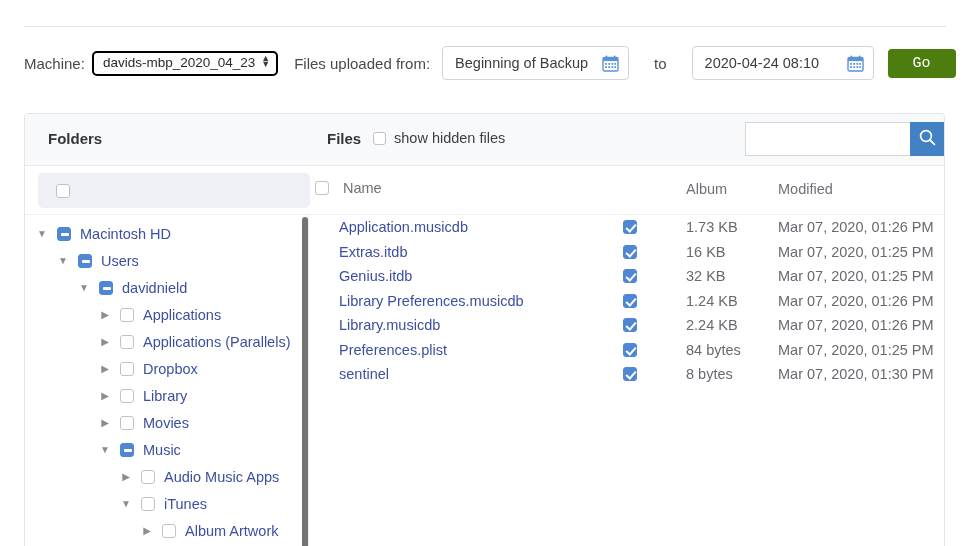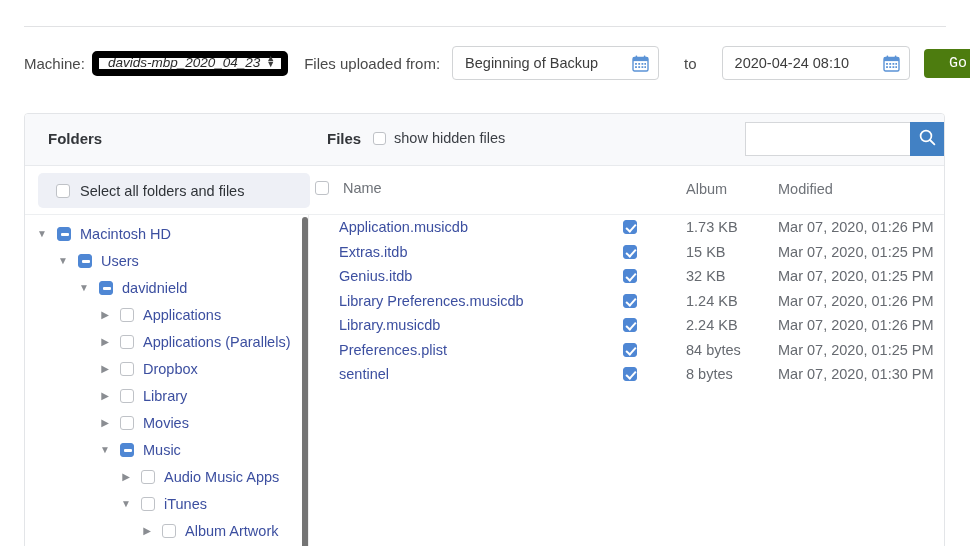--- a/index.html
+++ b/index.html
@@ -31,28 +31,27 @@
   }
   .fb-label {
     font-size: 15px;
     color: #4a4a4a;
     margin-right: 7px;
   }
   .machine-select {
     display: inline-flex;
     align-items: center;
     height: 25px;
-    border: 7px solid #000000;
+    border: 2px solid #000000;
     border-radius: 5px;
     background: #fdfdfd;
     padding: 0 6px 2px 9px;
     font-size: 13.5px;
     color: #2b2b2b;
     cursor: pointer;
-    font-style: italic;
   }
   .machine-select .caret {
     margin-left: 6px;
     display: inline-flex;
     flex-direction: column;
     line-height: 0.62;
     font-size: 9px;
     color: #3a3a3a;
   }
   .fb-label2 {
@@ -67,21 +66,20 @@
     justify-content: space-between;
     height: 34px;
     min-width: 178px;
     border: 1px solid #d2d4d6;
     border-radius: 4px;
     background: #fff;
     padding: 0 9px 0 12px;
     font-size: 14.5px;
     color: #3d3d3d;
     cursor: text;
-    gap: 20px;
   }
   .datefield.wide { min-width: 182px; }
   .datefield .val { margin-right: 14px; }
   .cal-icon { flex: none; line-height: 0; }
   .fb-to {
     font-size: 15px;
     color: #4a4a4a;
     margin: 0 25px;
   }
   .go-btn {
@@ -424,21 +422,20 @@
             <line x1="12" y1="12" x2="16.4" y2="16.4" stroke="#fff" stroke-width="1.8" stroke-linecap="round"></line>
           </svg>
         </span>
       </button>
     </div>
   </div>
 
   <div class="subhead">
     <div class="selectall">
       <span class="cb"></span>
-      <span class="lbl">Select all folders and files</span>
     </div>
     <div class="col-name">
       <span class="cb"></span>
       <span class="lbl">Name</span>
     </div>
     <span class="col-size">Album</span>
     <span class="col-mod">Modified</span>
   </div>
 
   <div class="panel-body">
@@ -515,21 +512,21 @@
       <div id="file-root">
           <div class="frow">
             <span class="cb fcheck checked"></span>
             <span class="fname">Application.musicdb</span>
             <span class="fsize">1.73 KB</span>
             <span class="fmod">Mar 07, 2020, 01:26 PM</span>
           </div>
           <div class="frow">
             <span class="cb fcheck checked"></span>
             <span class="fname">Extras.itdb</span>
-            <span class="fsize">15 KB</span>
+            <span class="fsize">16 KB</span>
             <span class="fmod">Mar 07, 2020, 01:25 PM</span>
           </div>
           <div class="frow">
             <span class="cb fcheck checked"></span>
             <span class="fname">Genius.itdb</span>
             <span class="fsize">32 KB</span>
             <span class="fmod">Mar 07, 2020, 01:25 PM</span>
           </div>
           <div class="frow">
             <span class="cb fcheck checked"></span>

